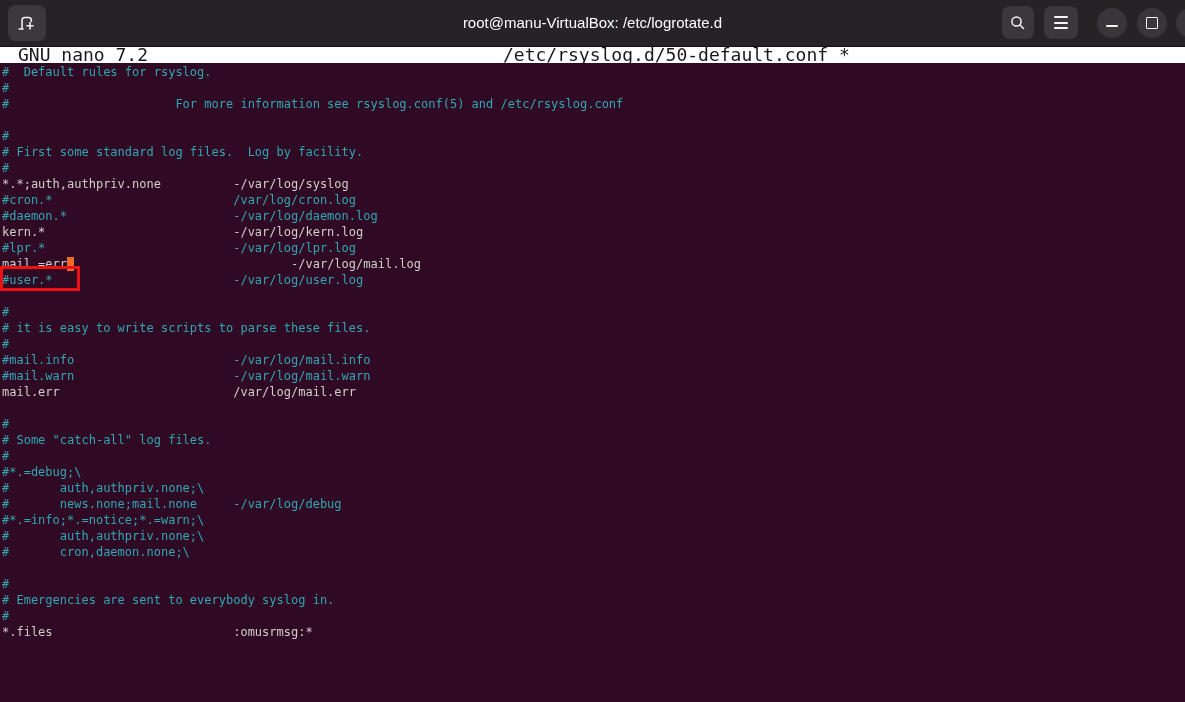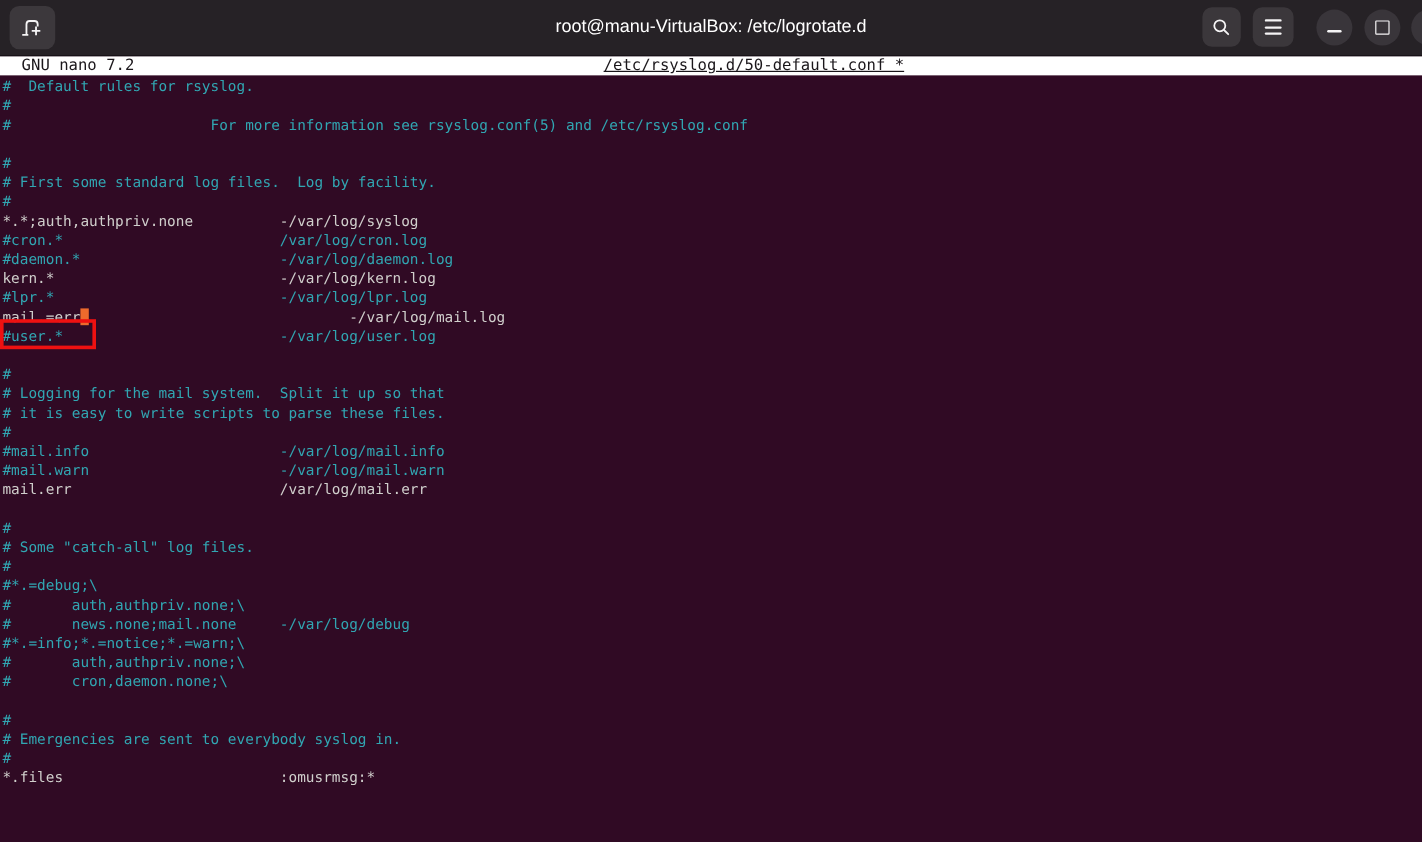--- a/index.html
+++ b/index.html
@@ -22,23 +22,23 @@
   .min-btn{left:1097px;top:8px;}
   .max-btn{left:1137px;top:8px;}
   .close-btn{left:1176px;top:8px;}
   .min-glyph{width:12px;height:2px;background:#f5f4f5;border-radius:1px;margin-top:6px;}
   .max-glyph{width:10px;height:10px;border:1.5px solid #f5f4f5;border-radius:1px;}
   .burger{display:flex;flex-direction:column;gap:3.5px;}
   .burger i{display:block;width:14px;height:2px;background:#f5f4f5;border-radius:1px;}
 
   
   .nanobar{position:relative;height:16px;background:#ffffff;color:#1b171b;
-           font-size:13px;line-height:16px;white-space:pre;}
+           font-size:18px;line-height:16px;white-space:pre;}
   .nano-version{position:absolute;left:18px;top:0;}
-  .nano-file{position:absolute;left:503px;top:0;text-decoration:underline;}
+  .nano-file{position:absolute;left:503px;top:0;}
 
   
   .term{position:absolute;left:0;right:0;top:63px;bottom:0;background:var(--term-bg,#300a24);
         padding:1px 16px 0 2px;font-size:12px;line-height:16px;cursor:text;}
   .term-line{white-space:pre;height:16px;}
   .term-line.comment{color:var(--comment,#31a6b2);}
   .term-line.plain{color:var(--fg,#d0cfcc);}
   .cursor{background:var(--cursor,#ed6a2c);color:var(--cursor,#ed6a2c);}
 
   
@@ -106,21 +106,20 @@
     <div class="term-line comment">#</div>
     <div class="term-line plain">*.*;auth,authpriv.none          -/var/log/syslog</div>
     <div class="term-line comment">#cron.*                         /var/log/cron.log</div>
     <div class="term-line comment">#daemon.*                       -/var/log/daemon.log</div>
     <div class="term-line plain">kern.*                          -/var/log/kern.log</div>
     <div class="term-line comment">#lpr.*                          -/var/log/lpr.log</div>
     <div class="term-line plain">mail.=err<span class="cursor"> </span>                              -/var/log/mail.log</div>
     <div class="term-line comment">#user.*                         -/var/log/user.log</div>
     <div class="term-line plain"> </div>
     <div class="term-line comment">#</div>
-    <div class="term-line comment"># Logging for the mail system.  Split it up so that</div>
     <div class="term-line comment"># it is easy to write scripts to parse these files.</div>
     <div class="term-line comment">#</div>
     <div class="term-line comment">#mail.info                      -/var/log/mail.info</div>
     <div class="term-line comment">#mail.warn                      -/var/log/mail.warn</div>
     <div class="term-line plain">mail.err                        /var/log/mail.err</div>
     <div class="term-line plain"> </div>
     <div class="term-line comment">#</div>
     <div class="term-line comment"># Some "catch-all" log files.</div>
     <div class="term-line comment">#</div>
     <div class="term-line comment">#*.=debug;\</div>

